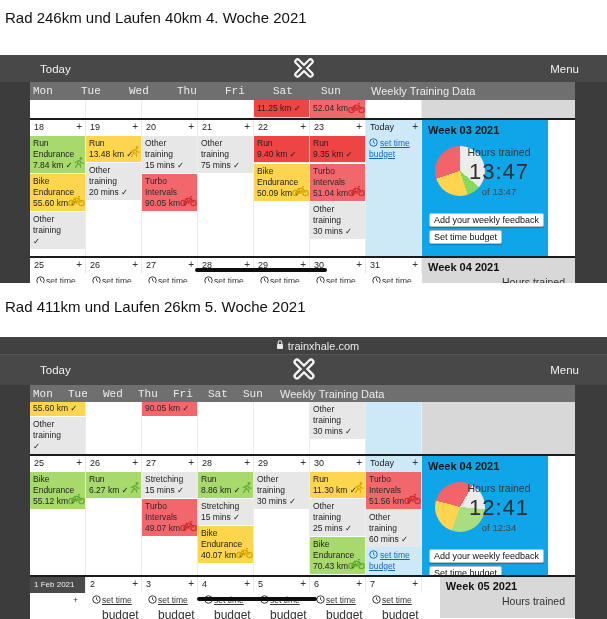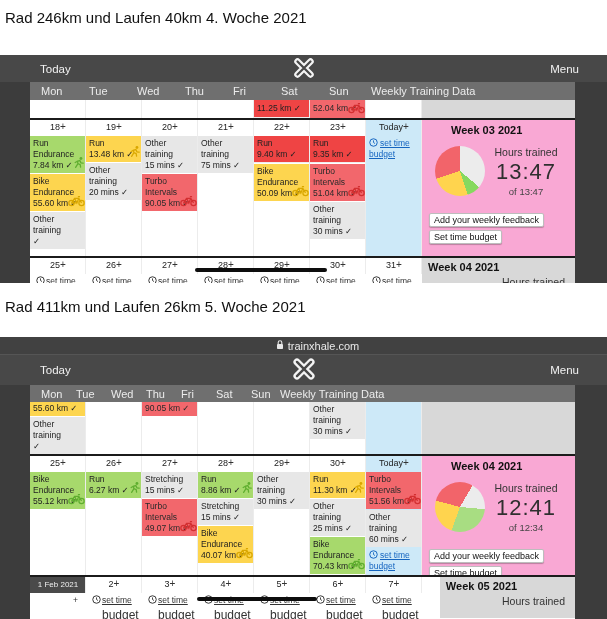--- a/index.html
+++ b/index.html
@@ -21,32 +21,32 @@
             padding:0 28px 0 40px; }
   #shot1 .topbar { height:27px; }
   #shot2 .topbar { height:30px; }
   .logo { position:absolute; left:50%; top:50%; transform:translate(-50%,-50%); }
   .tb-item { cursor:pointer; }
 
   .apparea { margin-left:30px; width:545px; background:#fff; }
   .dayhdr { background:#6f6f6f; color:#ececec; font-size:11px; display:flex; align-items:center; }
   #shot1 .dayhdr { height:18px; }
   #shot2 .dayhdr { height:17px; }
-  .dayhdr .dcell { padding-left:11px; }
+  .dayhdr .dcell { padding-left:3px;font-family:Liberation Mono, monospace; }
   #shot1 .dayhdr .dcell { width:48px; }
   #shot2 .dayhdr .dcell { width:35px; }
   .dayhdr .wtd { padding-left:5px; }
 
   .rowflex { display:flex; }
   .days { width:392px; display:flex; background:#fff; }
   .day-col { width:56px; border-right:1px solid #ececec; position:relative; }
   .day-col.today { background:#cde9f8; }
 
   .datecell { height:16px; font-size:9px; color:#222; padding:2px 3px 0 4px;
-              display:flex; justify-content:center; }
+              display:flex; justify-content:space-between; }
   .plus { color:#333; font-size:10px; line-height:10px; cursor:pointer; }
 
   .entry { position:relative; font-size:8.5px; line-height:11px; color:#222;
            padding:2px 2px 2px 3px; margin-bottom:1px; white-space:pre-line; cursor:pointer; }
   .k-green  { background:#a7d96c; }
   .k-yellow { background:#fdd54f; }
   .k-red    { background:#f2676c; color:#2a2a2a; }
   .k-gray   { background:#e7e7e7; }
   .k-white  { background:#ef4444; border-bottom:1px solid #eee; }
   .k-link   { background:transparent; color:#1565c0; }
@@ -55,21 +55,21 @@
   .cut1 { height:14px; padding-top:1px; overflow:hidden; }
   .p1   { height:18px; padding-top:3px; margin-bottom:0; }
 
   .eicon { position:absolute; right:0px; bottom:1px; }
   .k-green  .eicon { color:#5fae2f; }
   .k-yellow .eicon { color:#d9a700; }
   .k-red    .eicon { color:#d32f31; }
 
   .sep { height:2px; background:#1b1b1b; }
 
-  .panel { width:153px; background:#f9a8d4; position:relative; font-size:10.5px;padding-left:23px; }
+  .panel { width:126px; background:#0ea5e9; position:relative; font-size:10.5px; }
   .panel-title { font-weight:bold; font-size:11px; color:#111; padding:4px 0 0 6px; }
   .pie { position:absolute; left:13px; top:26px; width:50px; height:50px; border-radius:50%; }
   .hoursbox { position:absolute; right:6px; top:26px; width:86px; text-align:center; color:#333; }
   .hours-big { font-size:22px; color:#2f2f2f; letter-spacing:1px; margin-top:1px; }
   .hours-of { font-size:9.5px; color:#444; margin-top:1px; }
   .btns { position:absolute; left:7px; top:93px; display:flex; flex-direction:column; gap:3px; align-items:flex-start; }
   .btns button { font-family:inherit; font-size:9px; color:#111; background:#fff;
                  border:1px solid #bdbdbd; border-radius:2px; padding:1px 4px;
                  box-shadow:0 1px 1px rgba(0,0,0,.25); cursor:pointer; }
 

